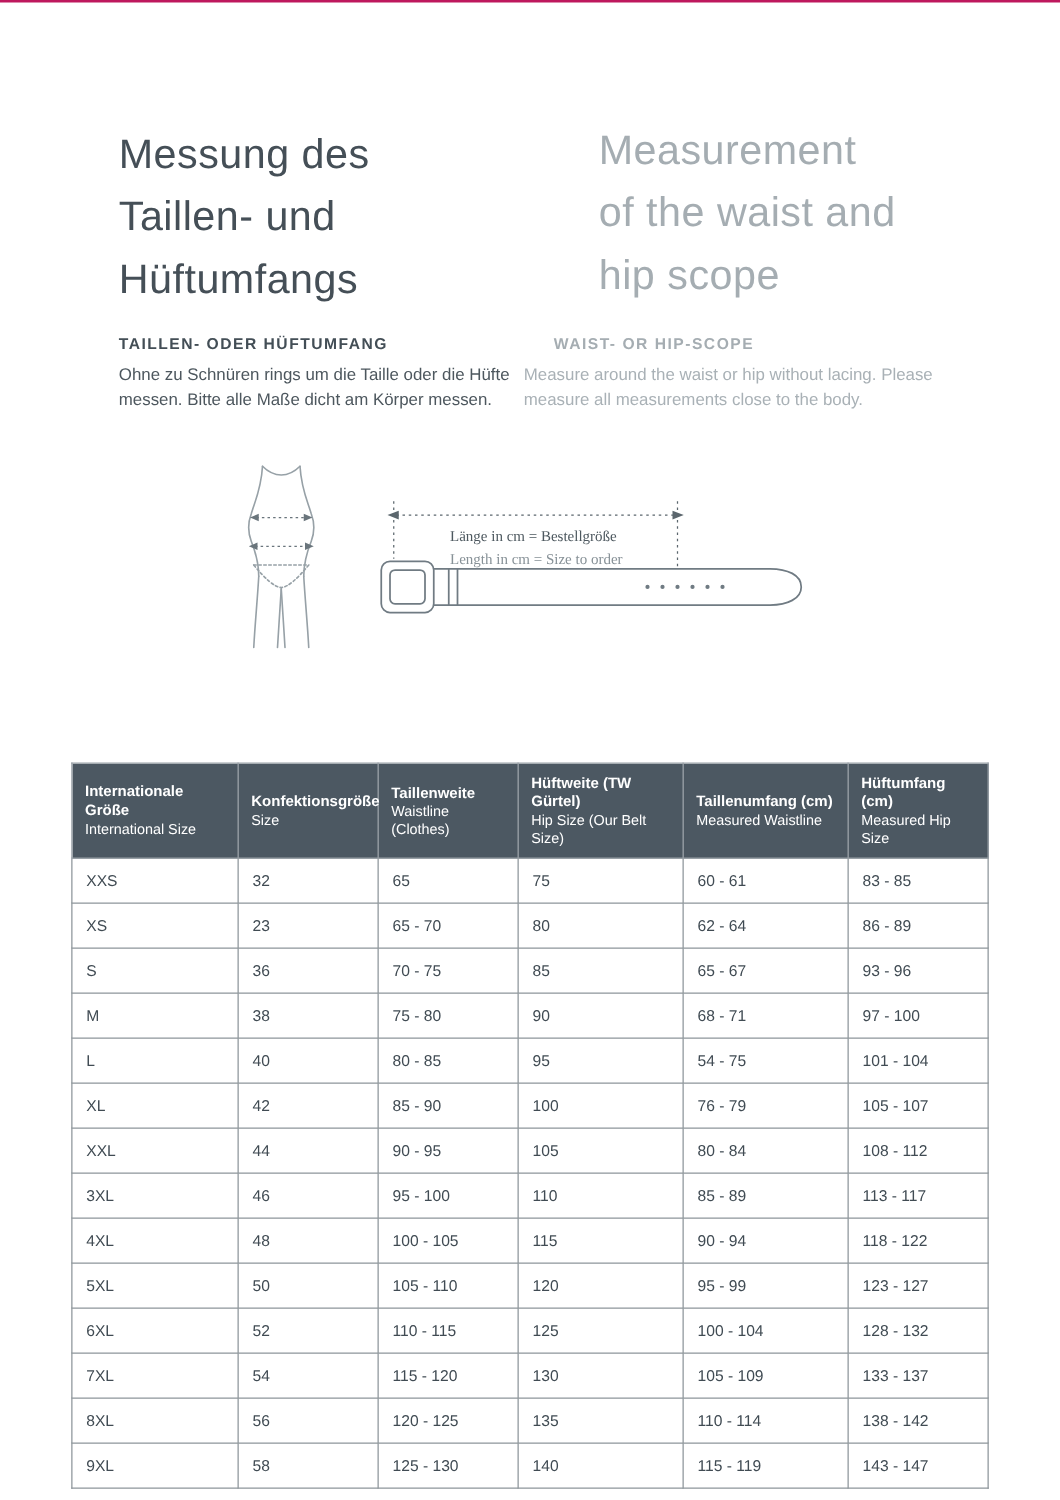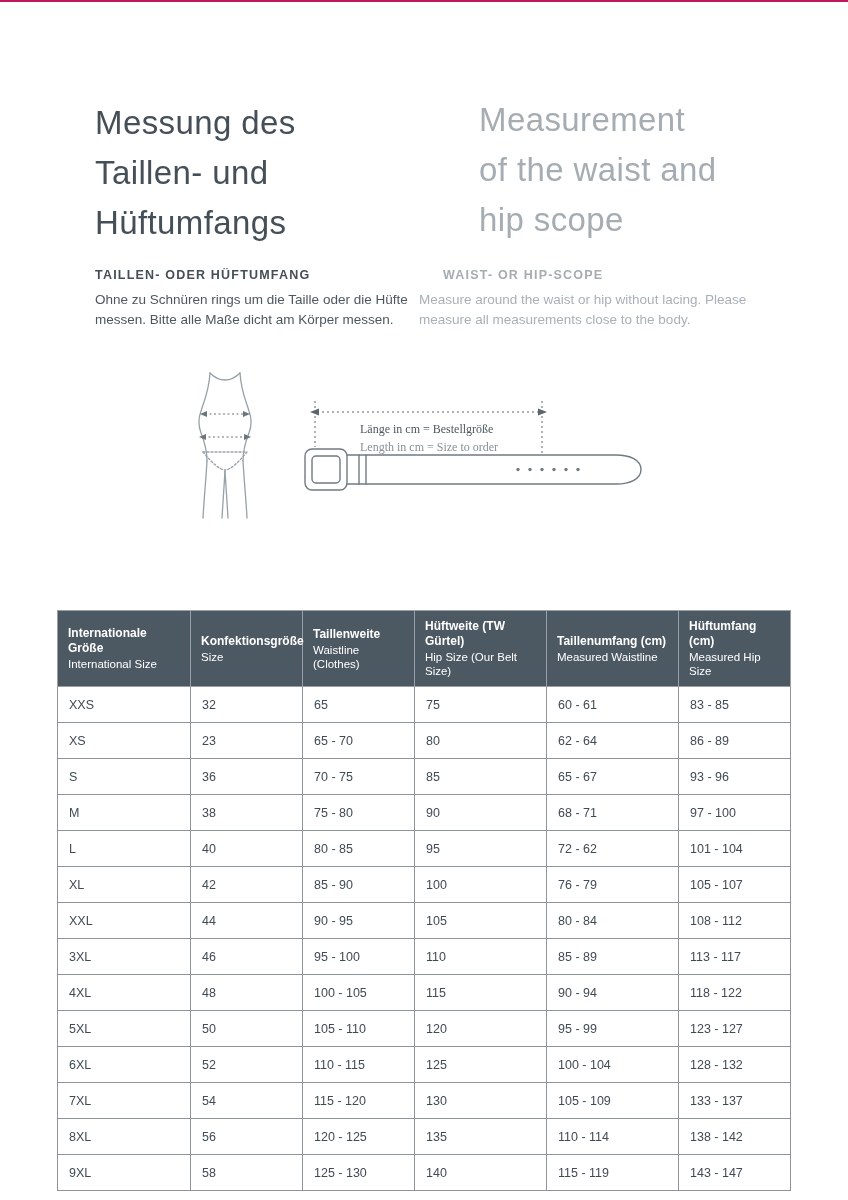--- a/index.html
+++ b/index.html
@@ -196,21 +196,21 @@
           <td>75 - 80</td>
           <td>90</td>
           <td>68 - 71</td>
           <td>97 - 100</td>
         </tr>
         <tr>
           <td>L</td>
           <td>40</td>
           <td>80 - 85</td>
           <td>95</td>
-          <td>72 - 62</td>
+          <td>54 - 75</td>
           <td>101 - 104</td>
         </tr>
         <tr>
           <td>XL</td>
           <td>42</td>
           <td>85 - 90</td>
           <td>100</td>
           <td>76 - 79</td>
           <td>105 - 107</td>
         </tr>

